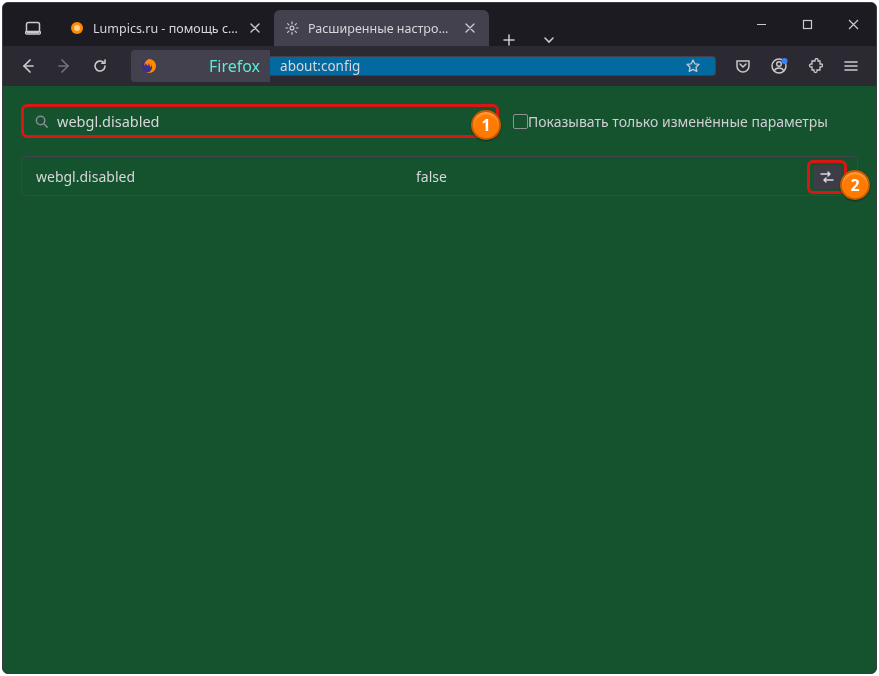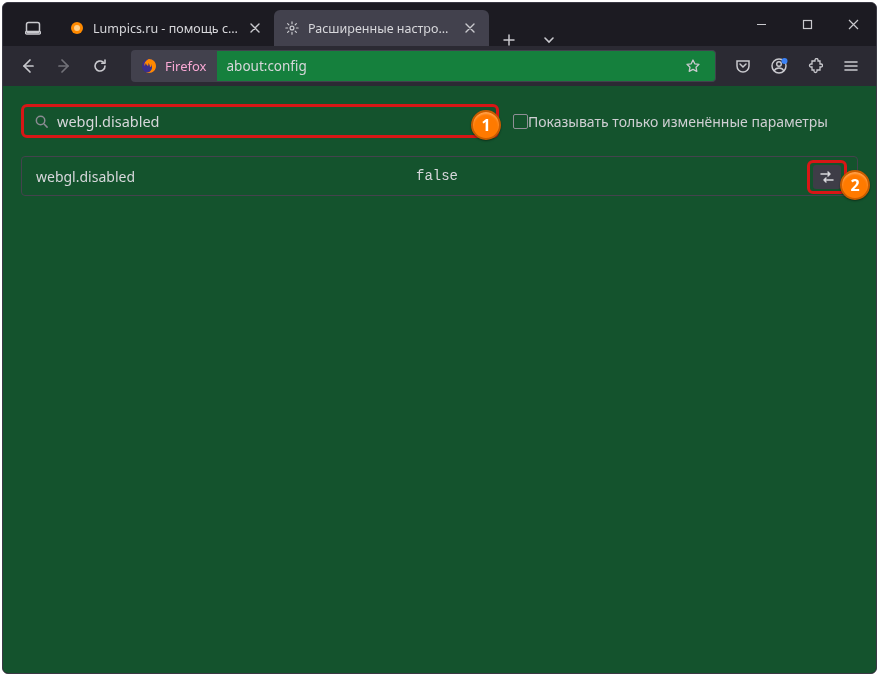--- a/index.html
+++ b/index.html
@@ -21,37 +21,37 @@
 .win-ctrls { display:flex; }
 .win-ctrls > div { width:46px; height:43px; display:flex; align-items:center; justify-content:center; color:#c9c9ce; }
 
 
 .navbar { height:40px; background:#2b2a33; display:flex; align-items:center; padding:0 8px; gap:2px; }
 .nav-btn { width:34px; height:32px; display:flex; align-items:center; justify-content:center; color:#c9c9ce; border-radius:4px; }
 .nav-btn.disabled { opacity:.45; }
 .urlbar { flex:1; height:32px; margin:0 8px 0 12px; display:flex; align-items:center; }
 .identity { background:#42414d; height:32px; border-radius:4px 0 0 4px; display:flex; align-items:center; padding:0 10px; gap:8px; }
 .identity .fx { width:16px; height:16px; }
-.identity .label { font-size:13px; color:#f9a8d4; }
-.urlinput { flex:1; height:32px; background:#15803d; border:1px solid #42414d; border-left:none; border-radius:0 4px 4px 0; display:flex; align-items:center; padding:0 10px; }
+.identity .label { font-size:16px; color:#5eead4;margin-left:44px; }
+.urlinput { flex:1; height:20px; background:#0369a1; border:1px solid #42414d; border-left:none; border-radius:0 4px 4px 0; display:flex; align-items:center; padding:0 10px; }
 .urlinput .text { flex:1; color:#d7d7db; font-size:13.5px; }
 .urlinput .star { color:#c9c9ce; width:24px; display:flex; justify-content:center; }
 
 
 .content { flex:1; background:#14532d; padding:18px 18px; position:relative; }
 .search-row { display:flex; align-items:center; gap:14px; }
 .search-box { flex:0 0 478px; height:34px; border:3px solid #d81616; border-radius:6px; display:flex; align-items:center; padding:0 10px; gap:8px; position:relative; }
 .search-box .mag { color:#8b8b93; }
 .search-box .q { color:#d7d7db; font-size:14.5px; }
 .filter { display:flex; align-items:center; color:#cfcfd3; font-size:14px; }
 .chk { width:15px; height:15px; border:1.5px solid #8f8f96; border-radius:2px; }
 
 .result-row { margin-top:18px; height:40px; border:1px solid #44434d; border-radius:4px; display:flex; align-items:center; padding:0 14px; color:#d7d7db; font-size:14px; position:relative; }
 .result-row .name { width:380px; }
-.result-row .val { flex:1;font-family:Liberation Mono, monospace; }
+.result-row .val { flex:1; }
 .toggle-wrap { position:absolute; right:10px; top:3px; width:40px; height:34px; border:3px solid #d81616; border-radius:6px; display:flex; align-items:center; justify-content:center; }
 .toggle-btn { width:28px; height:24px; background:#3e3d47; border-radius:3px; display:flex; align-items:center; justify-content:center; color:#d7d7db; }
 
 .badge { position:absolute; width:30px; height:30px; border-radius:50%; background:#ff7a00; border:2px solid #c85d00; display:flex; align-items:center; justify-content:center; color:#fff; font-weight:700; font-size:16px; box-shadow:inset 0 2px 2px rgba(255,255,255,.3), 0 1px 2px rgba(0,0,0,.4); }
 .badge.b1 { left:468px; top:24px; }
 .badge.b2 { right:6px; top:84px; }
 
 svg { display:block; }
 </style>
 </head>

